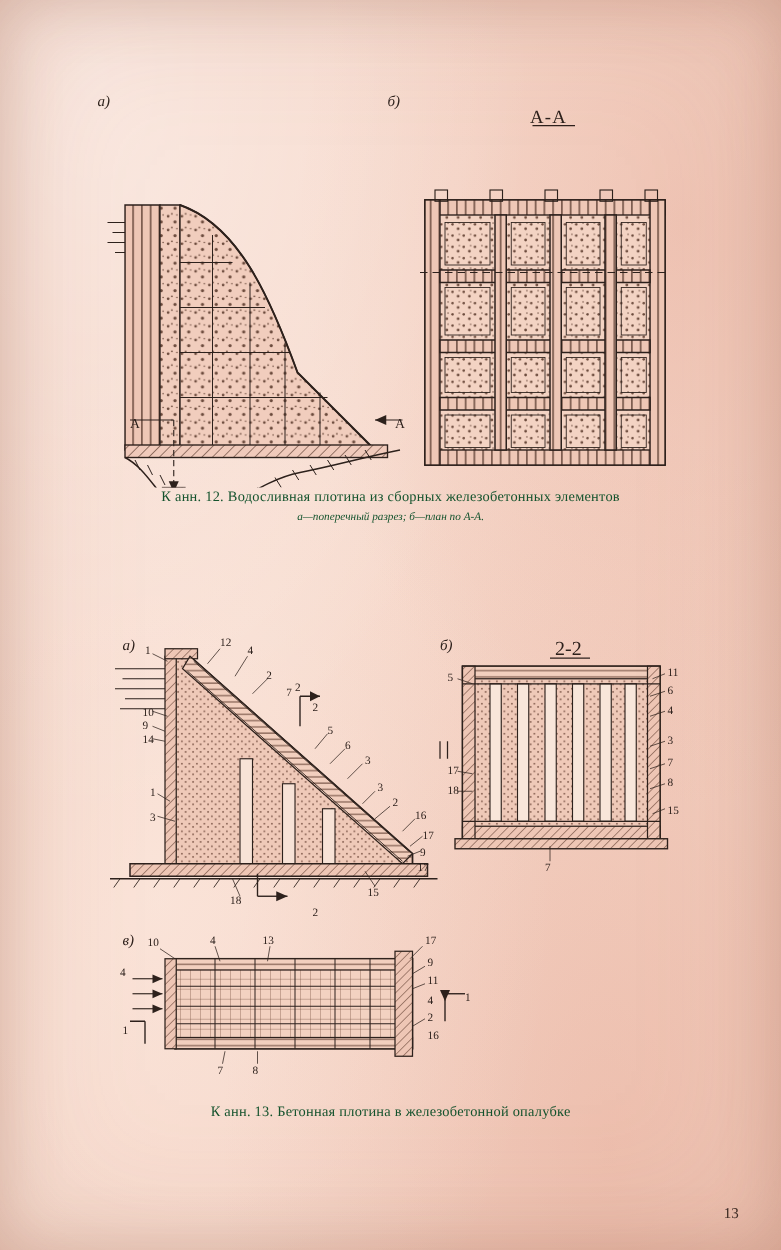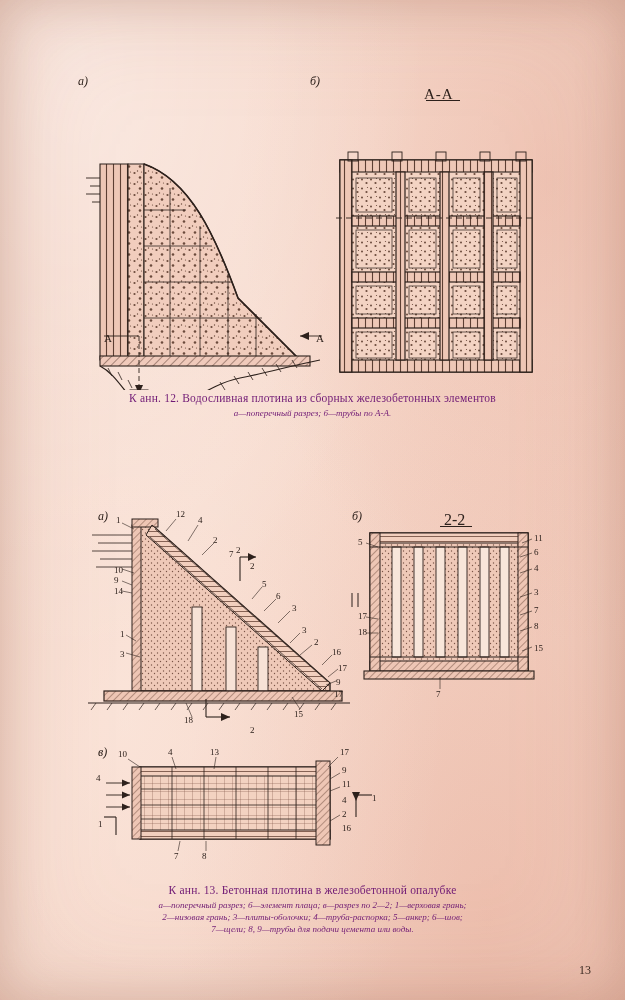--- a/index.html
+++ b/index.html
@@ -33,21 +33,21 @@
     font-family:"Liberation Serif", serif;
     font-size:9px;
     color:#2d211c;
     white-space:nowrap;
   }
   .lbl.it{font-style:italic;}
   .cap{
     position:absolute;
     text-align:center;
     font-family:"Liberation Serif", serif;
-    color:#701a75;
+    color:#14532d;
   }
   .cap .t1{font-size:11.5px;letter-spacing:.2px;}
   .cap .t2{font-size:9px;font-style:italic;margin-top:3px;line-height:1.35;}
   .pageno{
     position:absolute;right:34px;bottom:22px;
     font-size:12px;color:#2d211c;
   }
   svg{display:block;}
 </style>
 </head>
@@ -186,21 +186,21 @@
       <line x1="336" y1="158" x2="536" y2="158" stroke-dasharray="6 4" stroke-width="0.9"></line>
     </g>
 
     <text x="104" y="282" font-family="Liberation Serif, serif" font-size="11" fill="#2d211c">А</text>
     <text x="316" y="282" font-family="Liberation Serif, serif" font-size="11" fill="#2d211c">А</text>
   </svg>
 </div>
 
 <div class="cap" style="left:60px;top:392px;width:505px;">
   <div class="t1">К анн. 12. Водосливная плотина из сборных железобетонных элементов</div>
-  <div class="t2">а—поперечный разрез; б—трубы по А-А.</div>
+  <div class="t2">а—поперечный разрез; б—план по А-А.</div>
 </div>
 
 <div class="fig" style="left:0;top:495px;width:625px;height:380px;">
 
   <div class="lbl it" style="left:98px;top:14px;font-size:12px;">а)</div>
   <div class="lbl it" style="left:352px;top:14px;font-size:12px;">б)</div>
   <div class="lbl it" style="left:98px;top:250px;font-size:12px;">в)</div>
   <div class="lbl" style="left:444px;top:16px;font-size:16px;">2-2</div>
   <div style="position:absolute;left:440px;top:31px;width:32px;height:1px;background:#2d211c;"></div>
 
@@ -430,22 +430,17 @@
       <text x="98" y="332">1</text>
       <text x="372" y="306">1</text>
       <text x="174" y="364">7</text>
       <text x="202" y="364">8</text>
     </g>
   </svg>
 </div>
 
 <div class="cap" style="left:60px;top:884px;width:505px;text-align:center;">
   <div class="t1">К анн. 13. Бетонная плотина в железобетонной опалубке</div>
-  <div class="t2">
-    <div>а—поперечный разрез; б—элемент плаца; в—разрез по 2—2; 1—верховая грань;</div>
-    <div>2—низовая грань; 3—плиты-оболочки; 4—труба-распорка; 5—анкер; 6—шов;</div>
-    <div>7—щели; 8, 9—трубы для подачи цемента или воды.</div>
-  </div>
 </div>
 
 <div class="pageno">13</div>
 
 <div class="edge-shadow"></div>
 
 </body></html>

